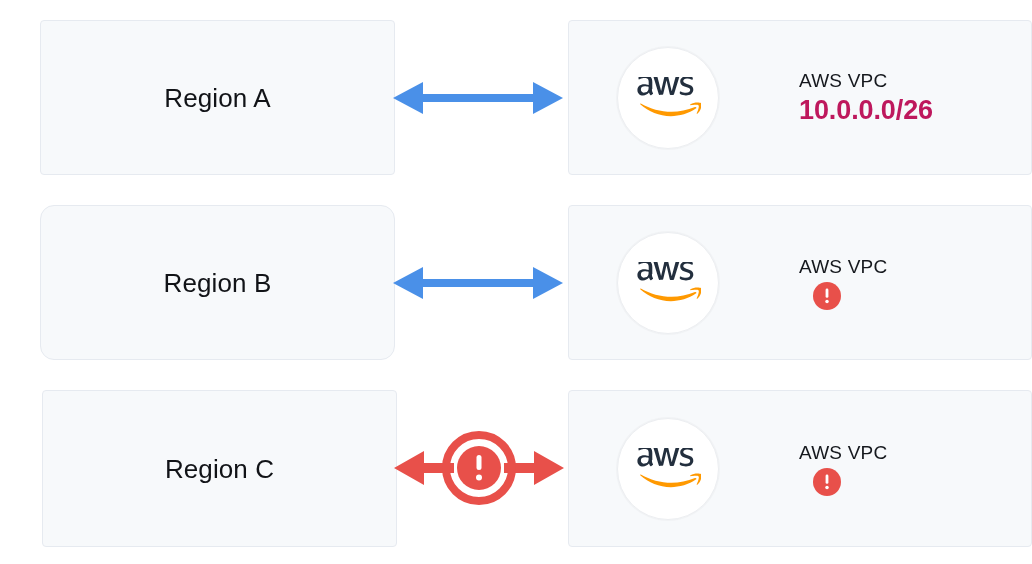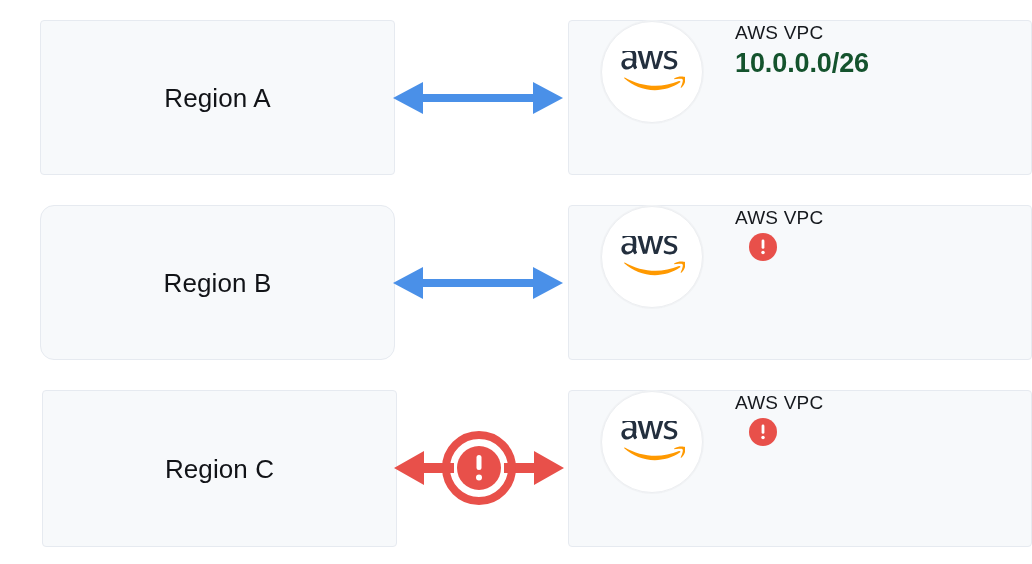--- a/index.html
+++ b/index.html
@@ -37,22 +37,23 @@
     font-size: 26px;
     font-weight: 400;
     color: #111317;
     letter-spacing: 0.1px;
     line-height: 1;
   }
 
   
   .vpc-panel {
     display: flex;
-    align-items: flex-start;
-    padding-left: 32px;
+    align-items: center;
+    padding-left: 48px;
+    gap: 48px;
   }
   .aws-badge {
     position: relative;
     width: 102px;
     height: 102px;
     flex: 0 0 102px;
     border-radius: 50%;
     background: #ffffff;
     border: 1px solid #eceef1;
     box-shadow: 0 0 0 1px #f1f3f5;
@@ -76,21 +77,21 @@
     letter-spacing: 0.2px;
   }
   .vpc-cidr-row {
     display: flex;
     align-items: center;
     margin-top: 3px;
   }
   .vpc-cidr {
     font-size: 27px;
     font-weight: 700;
-    color: #14532d;
+    color: #be185d;
     line-height: 1.15;
     letter-spacing: -0.1px;
   }
   .warn-badge {
     width: 28px;
     height: 28px;
     flex: 0 0 28px;
     margin-left: 14px;
     border-radius: 50%;
     background: #e8504a;

